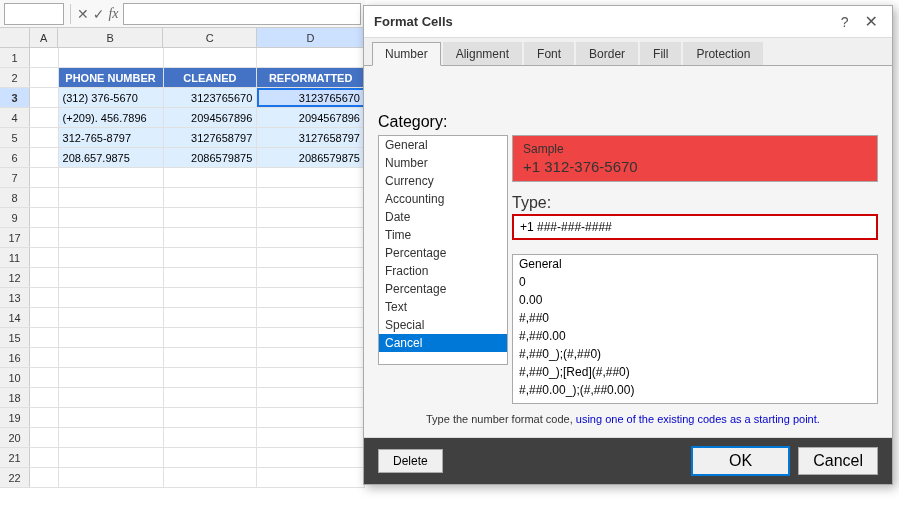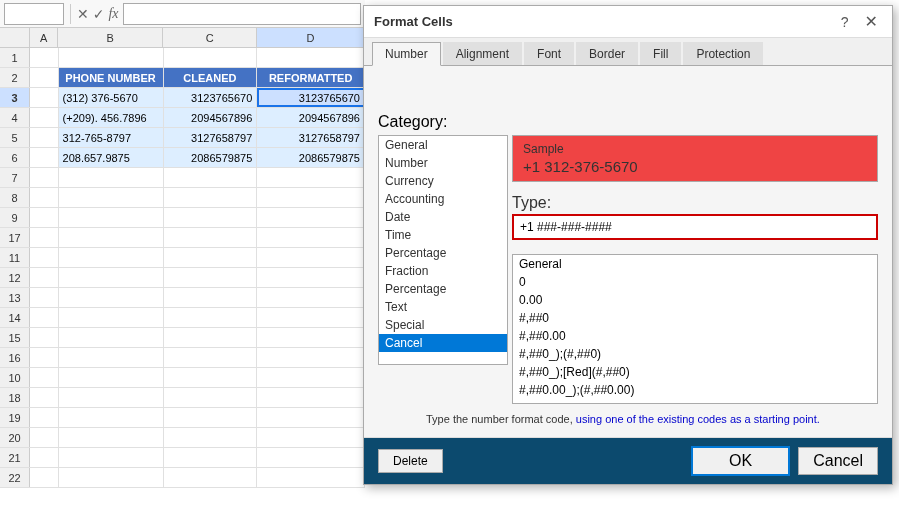--- a/index.html
+++ b/index.html
@@ -71,21 +71,21 @@
     .type-input-wrap { position: relative; margin-bottom: 6px; }
     .type-input { width: 100%; height: 26px; border: 2px solid #cc0000; padding: 2px 6px; font-size: 12px; background: #fff; }
 
     .format-list-wrap { position: relative; }
     .format-list { width: 100%; height: 150px; border: 1px solid #aaa; background: #fff; overflow: hidden; font-size: 12px; }
     .format-item { padding: 2px 6px; cursor: pointer; white-space: nowrap; }
 
     .description { font-size: 11px; color: #333; margin-top: 8px; line-height: 1.4; margin-left: 48px; }
     .description span { color: #0000cc; }
 
-    .dialog-footer { display: flex; justify-content: flex-end; align-items: center; padding: 8px 14px; border-top: 1px solid #ddd; background: #0c4a6e; gap: 8px; }
+    .dialog-footer { display: flex; justify-content: flex-end; align-items: center; padding: 8px 14px; border-top: 1px solid #ddd; background: #404040; gap: 8px; }
     .delete-btn { margin-right: auto; padding: 4px 14px; font-size: 12px; background: #f0f0f0; border: 1px solid #aaa; cursor: pointer; }
     .ok-btn { padding: 4px 36px; font-size: 16px; background: #f0f0f0; border: 2px solid #0078d7; cursor: pointer; }
     .cancel-btn { padding: 4px 14px; font-size: 16px; background: #f0f0f0; border: 1px solid #aaa; cursor: pointer; }
   </style>
 </head>
 <body>
 
 <div class="spreadsheet">
 
   <div class="formula-bar">

